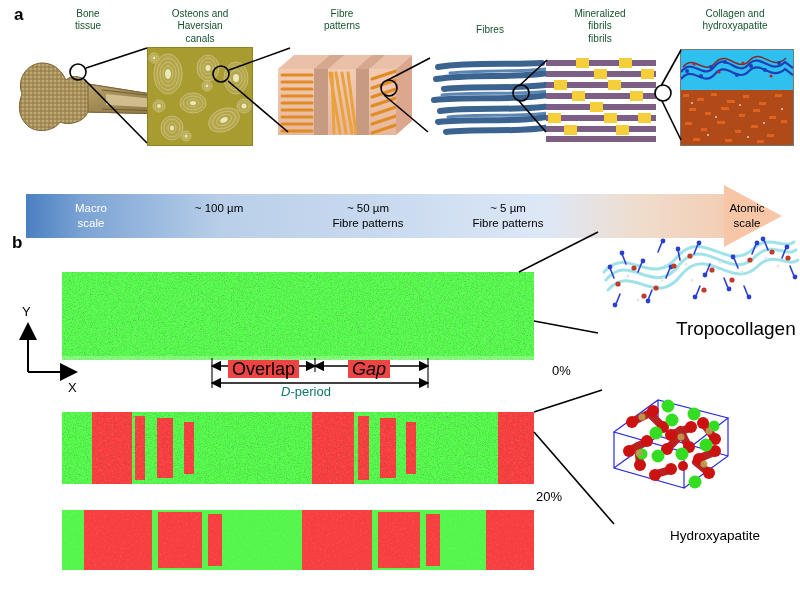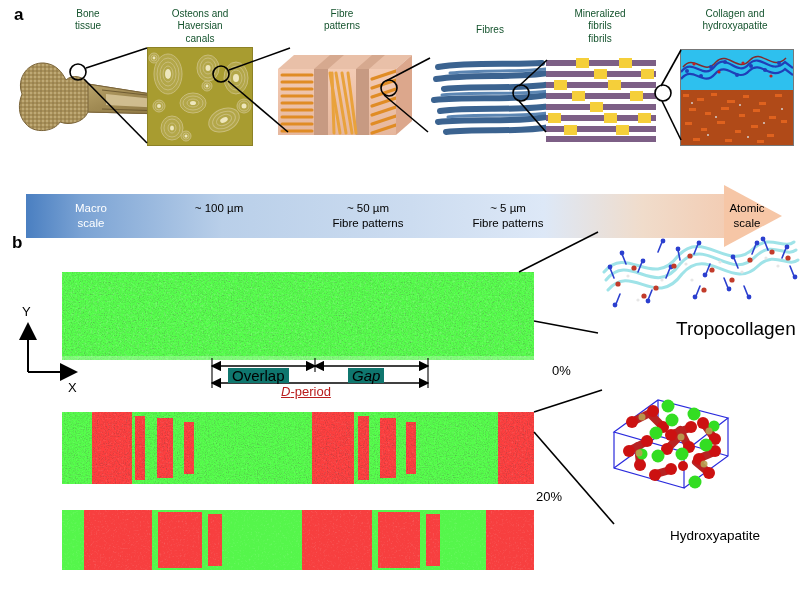--- a/index.html
+++ b/index.html
@@ -12,21 +12,21 @@
   .panel-letter{
     font-size:17px;font-weight:bold;color:#000;line-height:1;
   }
   .cap{
     font-size:10px;text-align:center;line-height:1.24;color:#14532d;
   }
   .scalecap{
     font-size:11.5px;text-align:center;line-height:1.3;color:#000;
   }
   .lbl{font-size:13px;color:#000;}
-  .lbl-i{font-size:13px;color:#b91c1c;text-decoration:underline;}
+  .lbl-i{font-size:13px;color:#0f766e;}
   .lbl-i i{font-style:italic;}
 
   
   #scale-bar-wrap{left:26px;top:152px;width:756px;height:32px;margin-top:42px;}
   #scale-bar-body{
     position:absolute;left:0;top:0;width:700px;height:44px;
     background:linear-gradient(to right,#4a7fc1 0%,#7ba3d4 8%,#b9cfe9 28%,
       #ccdcf0 55%,#dde8f7 74%,#f0dccb 88%,#f3cdb4 100%);
   }
   #scale-bar-head{
@@ -62,23 +62,22 @@
 
   
   .connector{stroke:#000;stroke-width:1.6;fill:none;}
   .circlemark{stroke:#000;stroke-width:1.6;fill:none;}
 
   
   .fibril{
     position:absolute;overflow:hidden;background:#0d3d10;
   }
   .dimtxt{
-    position:absolute;font-size:15px;background:#0f766e;padding:0 4px;color:#000;
+    position:absolute;font-size:18px;background:#ef4444;padding:0 4px;color:#000;
     line-height:1;
-    margin-top:8px;
   }
 
   
   #hap-cell{left:596px;top:390px;width:150px;height:120px;}
   #tropocollagen-img{left:600px;top:228px;width:200px;height:105px;}
 </style>
 </head>
 <body>
 
 <div class="abs panel-letter" style="left:14px;top:6px;">a</div>

